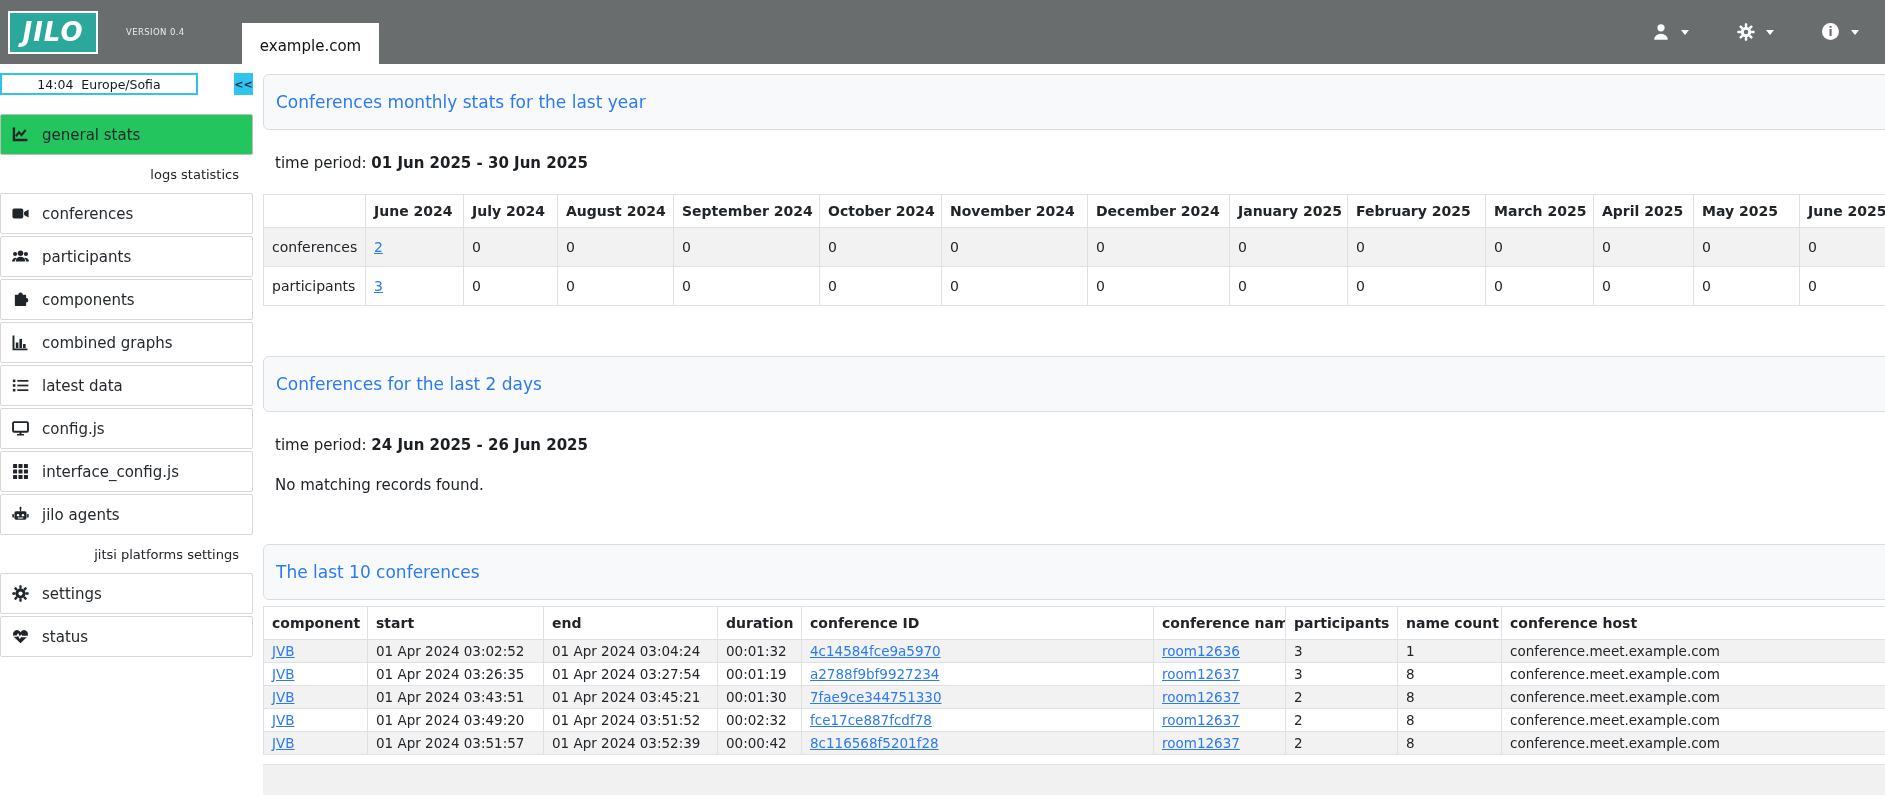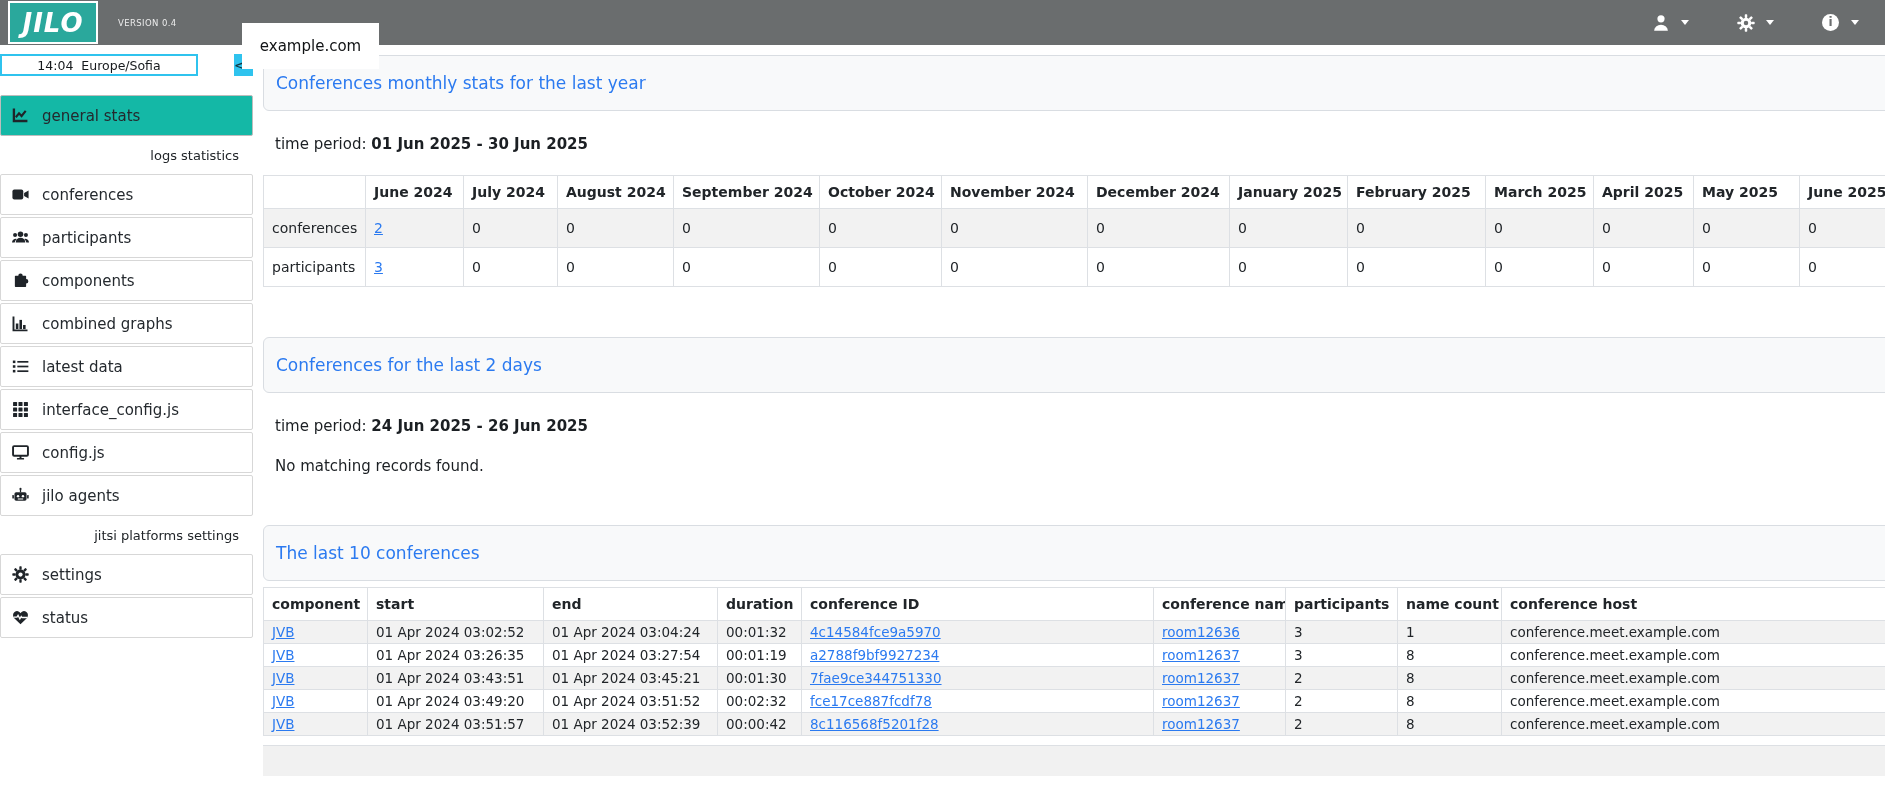--- a/index.html
+++ b/index.html
@@ -1,46 +1,46 @@
 <!DOCTYPE html>
 <html><head>
 <meta charset="utf-8">
 <style>
   html,body{margin:0;padding:0;}
   body{
     width:1885px;height:809px;overflow:hidden;background:#fff;
     font-family:"DejaVu Sans","Liberation Sans",sans-serif;color:#212529;
   }
   
-  .topbar{height:45px;background:#6a6d6e;position:relative;display:flex;align-items:center;}
+  .topbar{height:64px;background:#6a6d6e;position:relative;display:flex;align-items:center;}
   .logo-box{margin-left:8px;width:90px;height:43px;background:#2aa89c;border:2px solid #fff;
     box-sizing:border-box;display:flex;align-items:center;justify-content:center;cursor:pointer;}
   .logo-box span{color:#fff;font-weight:bold;font-style:italic;font-size:26px;letter-spacing:1px;}
-  .version{color:#ececec;font-size:8.5px;margin-left:20px;letter-spacing:.4px;}
+  .version{color:#ececec;font-size:8.5px;margin-left:28px;letter-spacing:.4px;}
   .tab{position:absolute;left:242px;top:23px;width:137px;height:46px;background:#fff;
     display:flex;align-items:center;justify-content:center;font-size:15px;color:#101214;cursor:pointer;}
   .top-menus{margin-left:auto;display:flex;align-items:center;gap:48px;margin-right:26px;}
   .menu{display:flex;align-items:center;gap:11px;cursor:pointer;color:#fff;}
   .menu .icon{width:18px;height:18px;display:inline-flex;color:#fff;}
   .caret{width:0;height:0;border-left:4.5px solid transparent;border-right:4.5px solid transparent;border-top:5px solid #fff;}
   .info-circle{width:17px;height:17px;border-radius:50%;background:#fff;color:#6a6d6e;font-weight:bold;
     font-size:12px;display:flex;align-items:center;justify-content:center;}
   
   .layout{display:flex;}
   .sidebar{width:253px;flex:none;}
   .time-row{display:flex;margin-top:9px;height:22px;gap:36px;}
   .time-box{flex:1;border:2px solid #2fc3ee;box-sizing:border-box;background:#fff;
     display:flex;align-items:center;justify-content:center;gap:8px;font-size:12.5px;color:#16191c;}
   .collapse-btn{width:19px;background:#2fc3ee;border:none;font-size:11px;font-weight:bold;color:#10333c;
     display:flex;align-items:center;justify-content:center;padding:0;cursor:pointer;
     font-family:"DejaVu Sans","Liberation Sans",sans-serif;}
   #sidebar-nav{margin-top:19px;}
   .side-item{box-sizing:border-box;border:1px solid #d7d7d7;border-radius:2px;background:#fff;height:41px;
     display:flex;align-items:center;gap:13px;padding-left:11px;margin-bottom:2px;font-size:15px;color:#24292e;cursor:pointer;}
-  .side-item.active{background:#14b8a6;border-color:#bdbdbd;}
+  .side-item.active{background:#22c55e;border-color:#bdbdbd;}
   .side-item .icon{width:17px;height:17px;display:inline-flex;color:#1f2429;flex:none;}
   .icon svg{width:100%;height:100%;fill:currentColor;}
   .side-label{height:30px;display:flex;align-items:center;justify-content:flex-end;
     padding-right:14px;font-size:13px;color:#212529;margin:4px 0;}
   .side-item .hole{fill:#fff;}
   .menu .hole{fill:#6a6d6e;}
   
   .main{flex:1;overflow:hidden;padding-left:10px;}
   .content{width:2000px;}
   .panel-head{box-sizing:border-box;width:100%;margin-top:10px;background:#f8f9fa;
@@ -177,42 +177,42 @@
               <rect x="5" y="7.2" width="10.4" height="1.6"></rect>
               <rect x="0.8" y="11.2" width="2.4" height="2.4"></rect>
               <rect x="5" y="11.6" width="10.4" height="1.6"></rect>
             </svg>
           </span>
           <span>latest data</span>
         </div>
         <div class="side-item">
           <span class="icon">
             <svg viewBox="0 0 16 16">
+              <rect x="1" y="2" width="14" height="9" rx="1" fill="none" stroke="currentColor" stroke-width="1.8"></rect>
+              <rect x="7.1" y="11" width="1.8" height="2.4"></rect>
+              <rect x="4.6" y="13.2" width="6.8" height="1.5" rx="0.5"></rect>
+            </svg>
+          </span>
+          <span>config.js</span>
+        </div>
+        <div class="side-item">
+          <span class="icon">
+            <svg viewBox="0 0 16 16">
               <rect x="1" y="1" width="3.8" height="3.8" rx="0.5"></rect>
               <rect x="6.1" y="1" width="3.8" height="3.8" rx="0.5"></rect>
               <rect x="11.2" y="1" width="3.8" height="3.8" rx="0.5"></rect>
               <rect x="1" y="6.1" width="3.8" height="3.8" rx="0.5"></rect>
               <rect x="6.1" y="6.1" width="3.8" height="3.8" rx="0.5"></rect>
               <rect x="11.2" y="6.1" width="3.8" height="3.8" rx="0.5"></rect>
               <rect x="1" y="11.2" width="3.8" height="3.8" rx="0.5"></rect>
               <rect x="6.1" y="11.2" width="3.8" height="3.8" rx="0.5"></rect>
               <rect x="11.2" y="11.2" width="3.8" height="3.8" rx="0.5"></rect>
             </svg>
           </span>
           <span>interface_config.js</span>
-        </div>
-        <div class="side-item">
-          <span class="icon">
-            <svg viewBox="0 0 16 16">
-              <rect x="1" y="2" width="14" height="9" rx="1" fill="none" stroke="currentColor" stroke-width="1.8"></rect>
-              <rect x="7.1" y="11" width="1.8" height="2.4"></rect>
-              <rect x="4.6" y="13.2" width="6.8" height="1.5" rx="0.5"></rect>
-            </svg>
-          </span>
-          <span>config.js</span>
         </div>
         <div class="side-item">
           <span class="icon">
             <svg viewBox="0 0 16 16">
               <rect x="7.4" y="2" width="1.2" height="3"></rect>
               <circle cx="8" cy="1.8" r="1"></circle>
               <rect x="0.3" y="7.5" width="1.5" height="3.4" rx="0.6"></rect>
               <rect x="14.2" y="7.5" width="1.5" height="3.4" rx="0.6"></rect>
               <rect x="2.3" y="5" width="11.4" height="8" rx="1.6"></rect>
               <circle cx="5.7" cy="8.6" r="1.15" fill="#fff"></circle>

